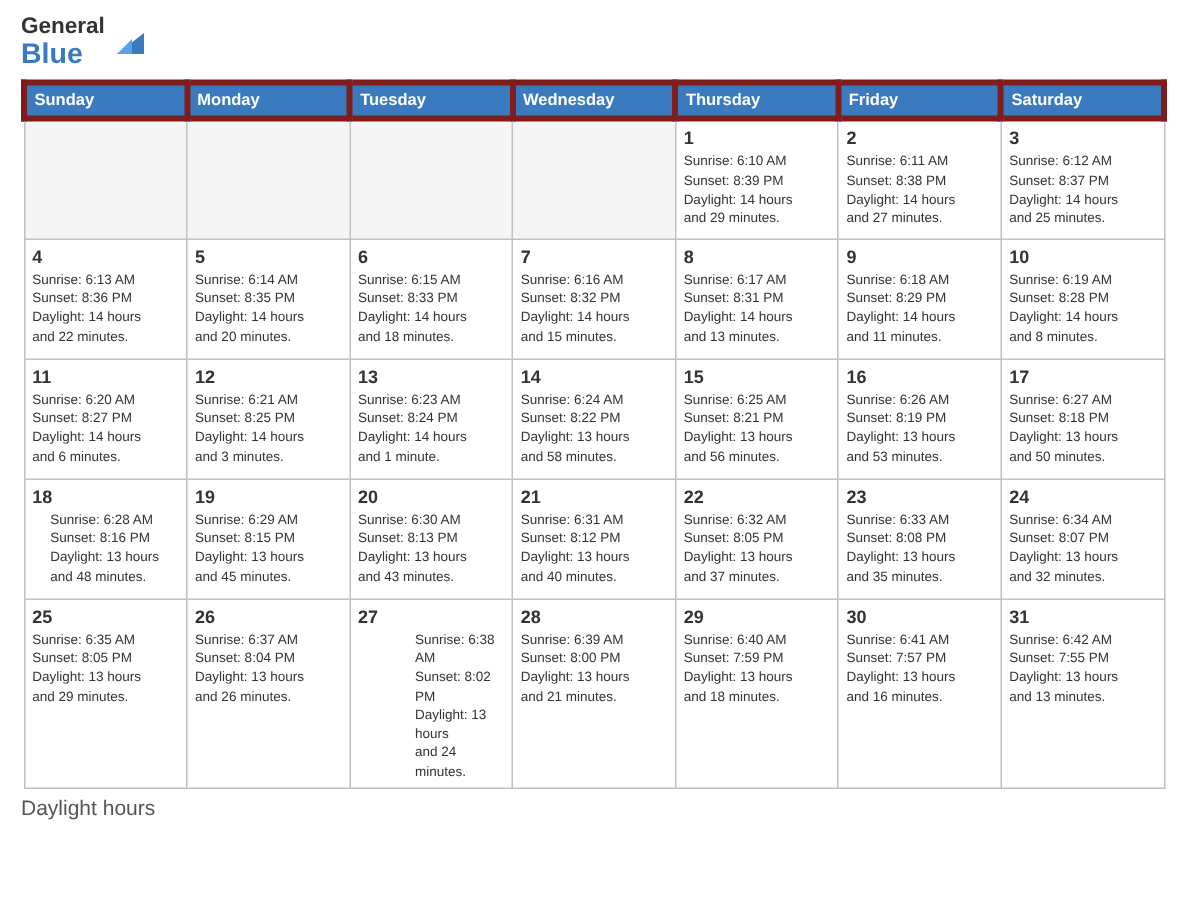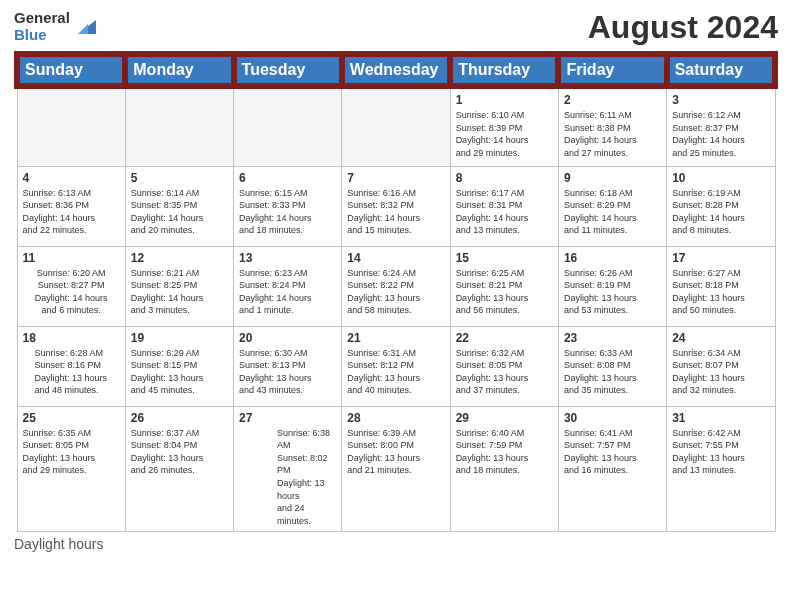--- a/index.html
+++ b/index.html
@@ -32,21 +32,21 @@
       display: flex;
       flex-direction: column;
       line-height: 1.1;
     }
     .logo-general {
       font-size: 15px;
       font-weight: bold;
       color: #333;
     }
     .logo-blue {
-      font-size: 15px;
+      font-size: 19px;
       font-weight: bold;
       color: #3a7abf;
     }
     .logo-icon {
       width: 22px;
       height: 22px;
       margin-left: 2px;
     }
     .title-block {
       text-align: right;
@@ -63,25 +63,25 @@
     }
     .calendar {
       flex: 1;
       border-collapse: collapse;
       width: 100%;
       table-layout: fixed;
     }
     .calendar th {
       background: #3a7abf;
       color: #fff;
-      font-size: 16px;
+      font-size: 11px;
       font-weight: bold;
       padding: 4px 5px;
       text-align: left;
-      border: 6px solid #7f1d1d;
+      border: 4px solid #7f1d1d;
     }
     .calendar td {
       border: 1px solid #c0c0c0;
       vertical-align: top;
       padding: 4px 5px;
       font-size: 9.5px;
       color: #333;
       background: #fff;
       height: 80px;
     }
@@ -116,21 +116,20 @@
       <div class="logo-text">
         <span class="logo-general">General</span>
         <span class="logo-blue">Blue</span>
       </div>
       <svg class="logo-icon" viewBox="0 0 22 22">
         <polygon points="4,18 22,4 22,18" fill="#3a7abf"></polygon>
         <polygon points="4,18 14,8 14,18" fill="#5ba3e0"></polygon>
       </svg>
     </div>
     <div class="title-block">
-      <div class="month-title">August 2024</div>
     </div>
   </div>
 
   <table class="calendar">
     <thead>
       <tr>
       <th>Sunday</th>
           <th>Monday</th>
           <th>Tuesday</th>
           <th>Wednesday</th>
@@ -214,21 +213,21 @@
             <span class="day-num">10</span>
             <div class="day-info" style="white-space: pre-line;">Sunrise: 6:19 AM
 Sunset: 8:28 PM
 Daylight: 14 hours
 and 8 minutes.</div>
           </td>
         </tr>
         <tr>
           <td>
             <span class="day-num">11</span>
-            <div class="day-info" style="white-space: pre-line; text-align: center;">Sunrise: 6:20 AM
+            <div class="day-info" style="white-space: pre-line;">Sunrise: 6:20 AM
 Sunset: 8:27 PM
 Daylight: 14 hours
 and 6 minutes.</div>
           </td>
           <td>
             <span class="day-num">12</span>
             <div class="day-info" style="white-space: pre-line;">Sunrise: 6:21 AM
 Sunset: 8:25 PM
 Daylight: 14 hours
 and 3 minutes.</div>

